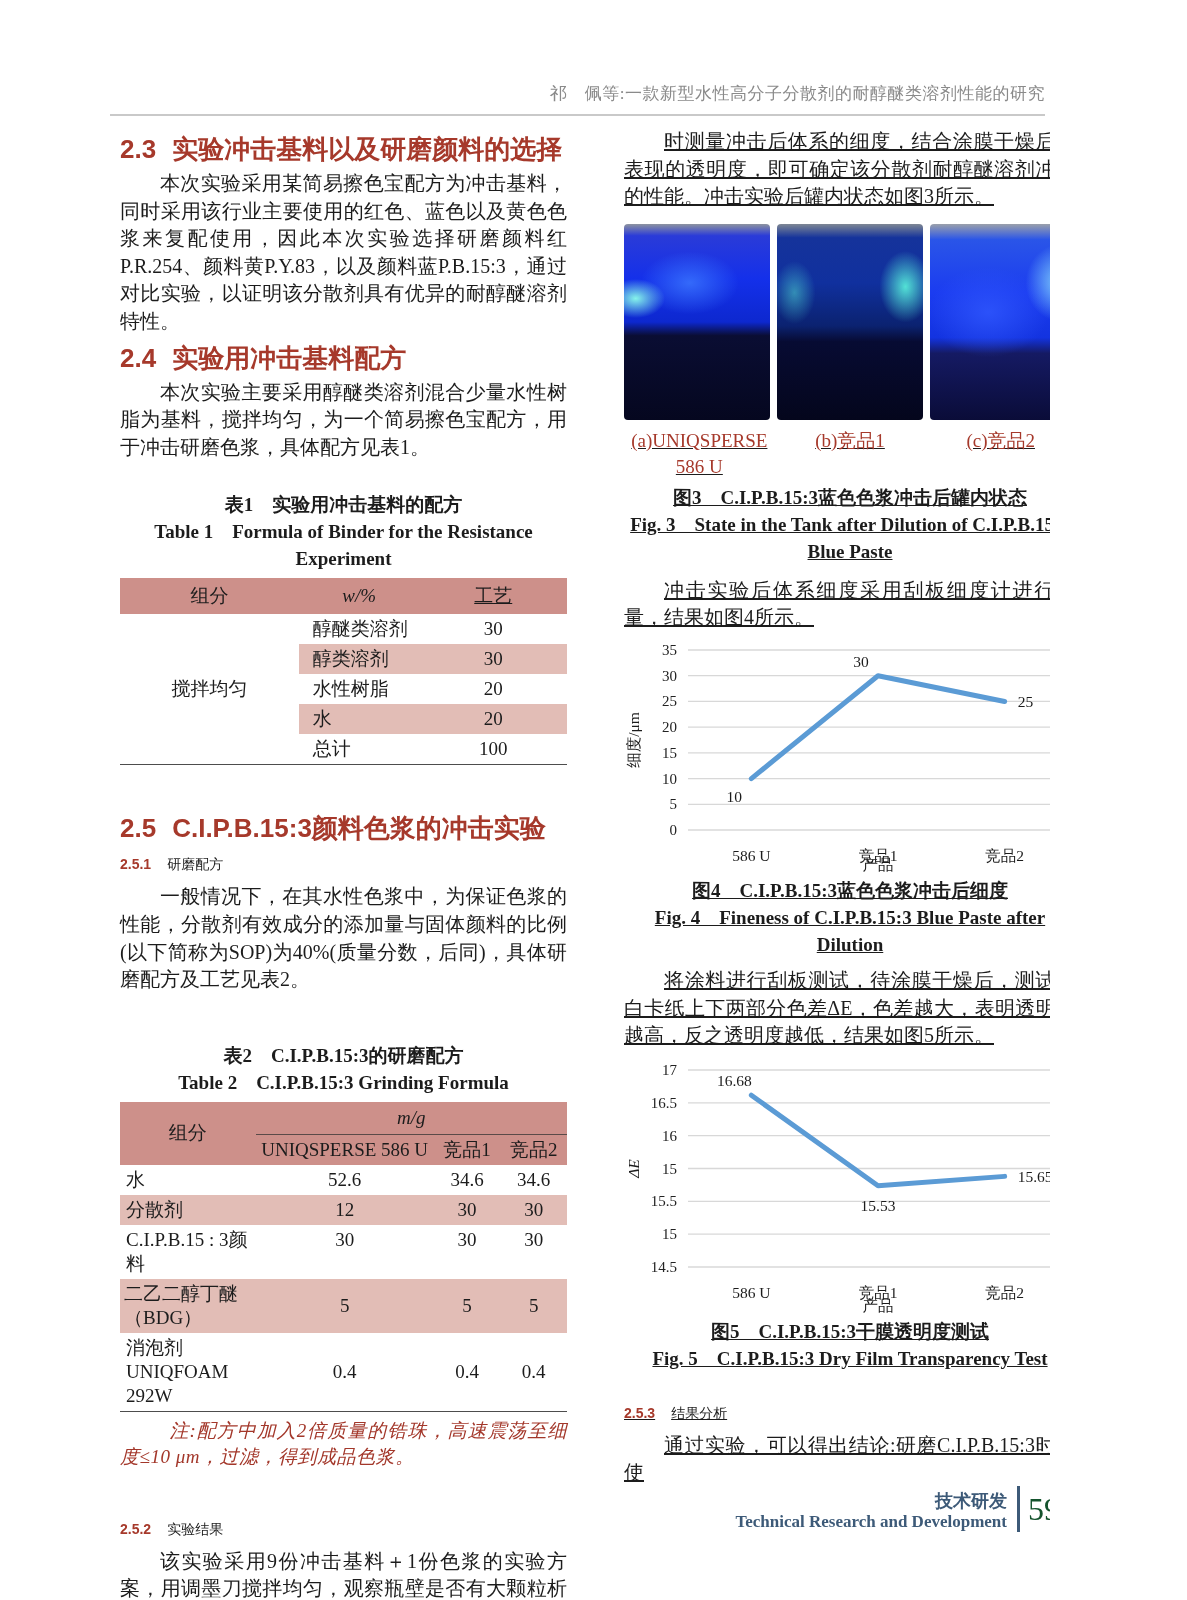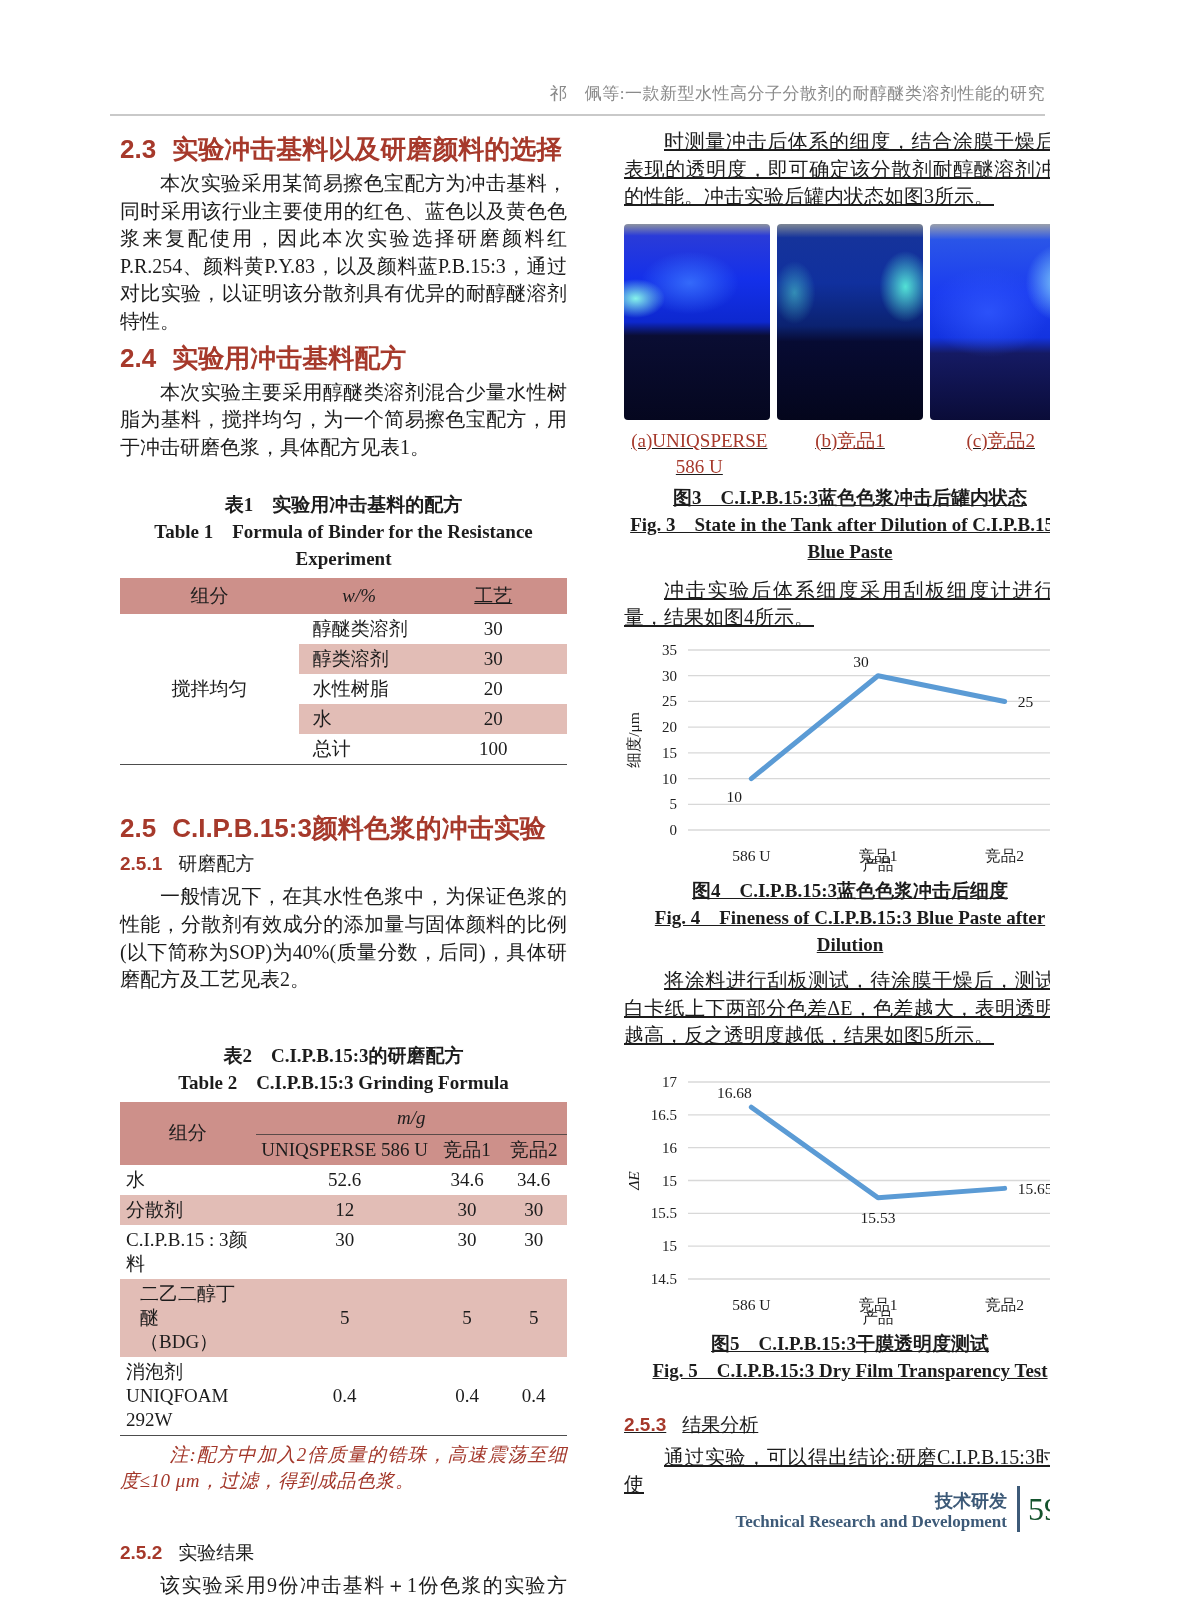--- a/index.html
+++ b/index.html
@@ -9,21 +9,21 @@
   .runhead{position:absolute;top:82px;left:110px;width:935px;text-align:right;
            font-size:17px;color:#8a8a8a;letter-spacing:.5px;}
   .runrule{position:absolute;top:114px;left:110px;width:935px;height:2px;background:#c9c9c9;}
   
   .col-l{position:absolute;left:120px;top:134px;width:447px;}
   .col-r{position:absolute;left:624px;top:128px;width:452px;text-decoration:underline;}
   
   .h1{font-family:"Liberation Sans",sans-serif;font-size:26px;font-weight:bold;color:#a6392b;
       margin:0 0 6px 0;line-height:30px;}
   .h1 .num{margin-right:16px;}
-  .h2{font-family:"Liberation Sans",sans-serif;font-size:19px;margin:0 0 4px 0;line-height:30px;}
+  .h2{font-family:"Liberation Sans",sans-serif;font-size:14px;margin:0 0 4px 0;line-height:30px;}
   .h2 .num{color:#a6392b;font-weight:bold;margin-right:16px;}
   .h2 .ttl{color:#1c1c1c;font-weight:normal;}
   
   .para{font-size:20px;line-height:27.6px;text-align:justify;text-indent:2em;margin:0;}
   
   .cap{font-weight:bold;text-align:center;font-size:19px;line-height:27px;margin:0;}
   
   .tbl{font-size:19px;line-height:24px;border-bottom:1.5px solid #4d4d4d;}
   .hdr{background:#cd908a;}
   .pink{background:#e2bdb6;}
@@ -128,21 +128,21 @@
       <div class="cell c-l pink" style="padding-left:6px;">分散剂</div>
       <div class="cell c-c pink">12</div>
       <div class="cell c-c pink">30</div>
       <div class="cell c-c pink">30</div>
 
       <div class="cell c-l" style="padding-left:6px;">C.I.P.B.15 : 3颜料</div>
       <div class="cell c-c">30</div>
       <div class="cell c-c">30</div>
       <div class="cell c-c">30</div>
 
-      <div class="cell c-l pink two-line" style="padding-left:20px;">二乙二醇丁醚
+      <div class="cell c-l pink two-line" style="padding-left:4px;">二乙二醇丁醚
 （BDG）</div>
       <div class="cell c-c pink" style="display:flex;align-items:center;justify-content:center;">5</div>
       <div class="cell c-c pink" style="display:flex;align-items:center;justify-content:center;">5</div>
       <div class="cell c-c pink" style="display:flex;align-items:center;justify-content:center;">5</div>
 
       <div class="cell c-l two-line" style="padding-left:6px;">消泡剂
 UNIQFOAM 292W</div>
       <div class="cell c-c" style="display:flex;align-items:center;justify-content:center;">0.4</div>
       <div class="cell c-c" style="display:flex;align-items:center;justify-content:center;">0.4</div>
       <div class="cell c-c" style="display:flex;align-items:center;justify-content:center;">0.4</div>
@@ -206,21 +206,21 @@
           <text x="254" y="232" text-anchor="middle" font-size="15.5" fill="#1c1c1c" font-family="Liberation Serif, serif">产品</text>
           <text x="15" y="102" text-anchor="middle" font-size="15.5" fill="#1c1c1c" font-family="Liberation Serif, serif" transform="rotate(-90 15 102)">细度/μm</text>
         </svg>
       </div>
 
     <p class="cap" style="margin-top:2px;">图4　C.I.P.B.15:3蓝色色浆冲击后细度</p>
     <p class="cap">Fig. 4　Fineness of C.I.P.B.15:3 Blue Paste after Dilution</p>
 
     <p class="para" style="margin-top:9px;">将涂料进行刮板测试，待涂膜干燥后，测试黑白卡纸上下两部分色差ΔE，色差越大，表明透明度越高，反之透明度越低，结果如图5所示。</p>
 
-    <div class="chart" style="margin-top:20px;">
+    <div class="chart" style="margin-top:8px;">
         <svg viewBox="0 0 452 258" style="width: 100%; display: block;">
           <line x1="64" y1="12" x2="444" y2="12" stroke="#d8d8d8" stroke-width="1.3"></line>
           <text x="53" y="17" text-anchor="end" font-size="15" fill="#222" font-family="Liberation Serif, serif">17</text>
           <line x1="64" y1="44.833333333333336" x2="444" y2="44.833333333333336" stroke="#d8d8d8" stroke-width="1.3"></line>
           <text x="53" y="49.833333333333336" text-anchor="end" font-size="15" fill="#222" font-family="Liberation Serif, serif">16.5</text>
           <line x1="64" y1="77.66666666666667" x2="444" y2="77.66666666666667" stroke="#d8d8d8" stroke-width="1.3"></line>
           <text x="53" y="82.66666666666667" text-anchor="end" font-size="15" fill="#222" font-family="Liberation Serif, serif">16</text>
           <line x1="64" y1="110.5" x2="444" y2="110.5" stroke="#d8d8d8" stroke-width="1.3"></line>
           <text x="53" y="115.5" text-anchor="end" font-size="15" fill="#222" font-family="Liberation Serif, serif">15</text>
           <line x1="64" y1="143.33333333333334" x2="444" y2="143.33333333333334" stroke="#d8d8d8" stroke-width="1.3"></line>

